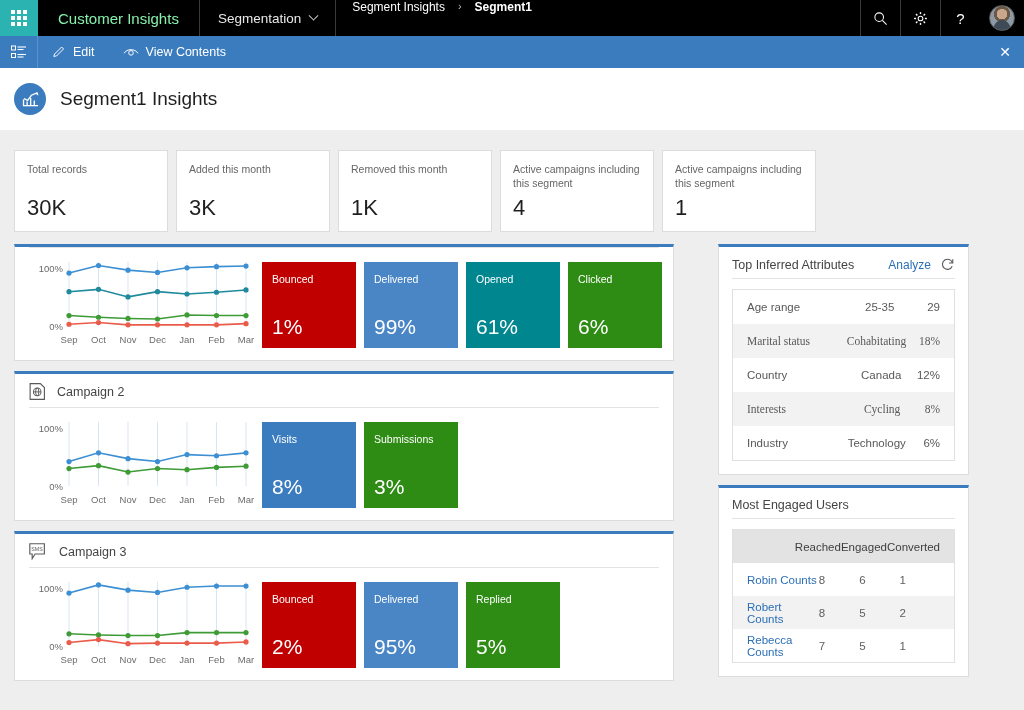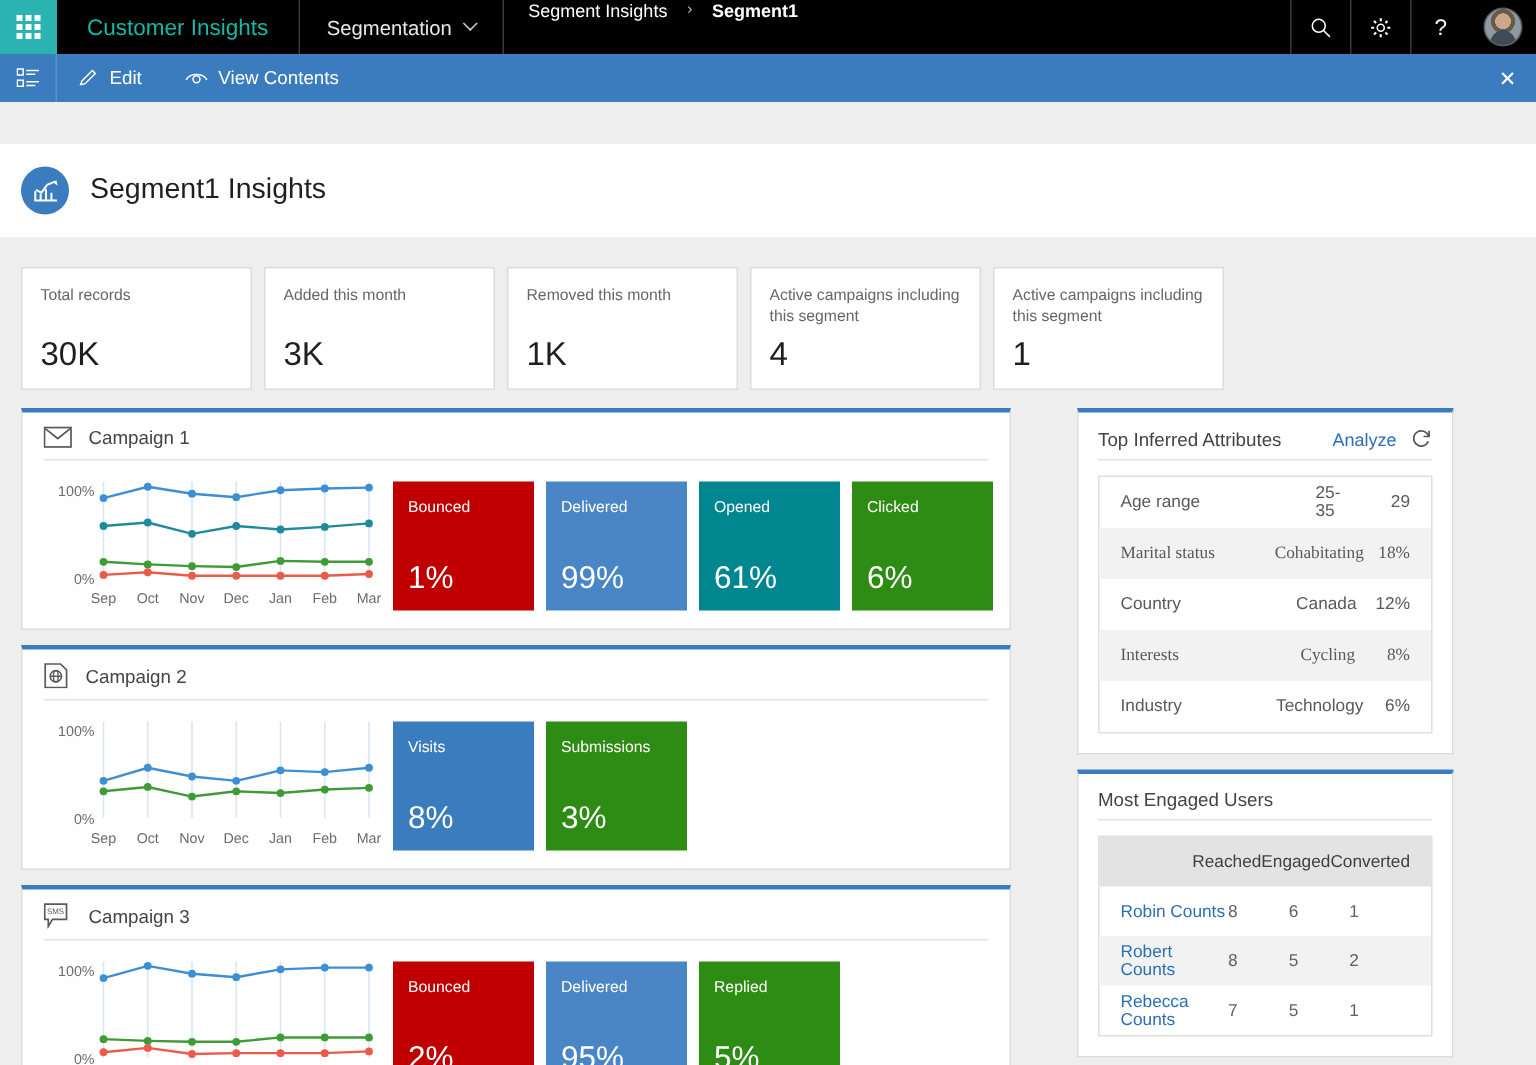--- a/index.html
+++ b/index.html
@@ -20,21 +20,21 @@
     display: flex; align-items: center; justify-content: center;
     cursor: pointer;
   }
   .waffle-grid {
     display: grid; grid-template-columns: repeat(3, 4px);
     grid-template-rows: repeat(3, 4px); gap: 2px;
   }
   .waffle-grid i { background: #fff; display: block; width: 4px; height: 4px; }
   .app-title {
     display: flex; align-items: center; padding: 0 20px;
-    color: #14b8a6; font-size: 15px; white-space: nowrap;
+    color: #86efac; font-size: 15px; white-space: nowrap;
     border-right: 1px solid #3a3a3a;
   }
   .nav-module {
     display: flex; align-items: center; gap: 9px; padding: 0 18px;
     color: #e8e8e8; font-size: 13.5px; cursor: pointer;
     border-right: 1px solid #3a3a3a;
   }
   .chev { width: 7px; height: 7px; border-right: 1.4px solid #ccc;
           border-bottom: 1.4px solid #ccc; transform: rotate(45deg) translate(-2px,-2px); }
   .breadcrumb {
@@ -76,21 +76,21 @@
   }
   .cmd-spacer { flex: 1; }
   .cmd-close {
     width: 38px; display: flex; align-items: center; justify-content: center;
     font-size: 14px; cursor: pointer;
   }
 
   
   .pagehead {
     height: 62px; background: #ffffff;
-    display: flex; align-items: center; padding-left: 14px; gap: 14px; margin-top: 28px;
+    display: flex; align-items: center; padding-left: 14px; gap: 14px;
   }
   .head-badge {
     width: 32px; height: 32px; border-radius: 50%;
     background: #3a7cbe; display: flex; align-items: center; justify-content: center;
   }
   .page-title { font-size: 19px; color: #1f1f1f; }
 
   
   .content { background: #eeeeee; height: calc(710px - 36px - 32px - 62px); overflow: hidden; }
 
@@ -131,21 +131,21 @@
   .rp-head {
     display: flex; align-items: center; padding: 10px 13px 6px 13px;
   }
   .rp-title { font-size: 12.5px; color: #444; flex: 1; }
   .rp-link { font-size: 12px; color: #2b6fb5; cursor: pointer; margin-right: 9px; }
   .rp-rule { height: 1px; background: #e3e3e3; margin: 0 13px; }
   .attr-table { margin: 10px 13px 13px 13px; border: 1px solid #e0e0e0; }
   .attr-row { display: flex; align-items: center; height: 34px; padding: 0 14px; font-size: 11.5px; color: #595959; }
   .attr-row.alt { background: #f2f2f2; font-family: Liberation Serif, serif; }
   .attr-name { width: 118px; }
-  .attr-val { flex: 1; margin-left: 12px; }
+  .attr-val { flex: 1; }
   .attr-pct { width: 40px; text-align: right; }
 
   
   .users-table { margin: 10px 13px 13px 13px; border: 1px solid #e0e0e0; }
   .u-row { display: flex; align-items: center; height: 33px; padding: 0 14px; font-size: 11.5px; }
   .u-head { background: #e3e3e3; color: #3f3f3f; font-weight: normal; }
   .u-row.alt { background: #f2f2f2; }
   .u-name { width: 110px; color: #2b6fb5; cursor: pointer; }
   .u-c { width: 62px; color: #606060; }
   .u-head .u-c, .u-head .u-name { color: #3f3f3f; }
@@ -278,27 +278,20 @@
       <div class="kpi-label">Active campaigns including this segment</div>
       <div class="kpi-value">1</div>
     </div>
   </div>
 
   <div class="cols">
 
     <div class="col-left">
 
       <div class="panel">
-        <div class="camp-head">
-          <svg width="19" height="15" viewBox="0 0 20 15">
-            <rect x="0.7" y="0.7" width="18.6" height="13.6" fill="none" stroke="#5a5a5a" stroke-width="1.2"></rect>
-            <polyline points="1.2,1.4 10,8.4 18.8,1.4" fill="none" stroke="#5a5a5a" stroke-width="1.2"></polyline>
-          </svg>
-          <span class="camp-title">Campaign 1</span>
-        </div>
         <div class="camp-rule"></div>
         <div class="camp-body">
           <div class="chart-box" id="chart0">
               <svg width="225" height="92" viewBox="0 0 225 92">
                 <line x1="40" y1="6" x2="40" y2="70" stroke="#d9e5f2" stroke-width="1"></line>
                 <line x1="69.5" y1="6" x2="69.5" y2="70" stroke="#d9e5f2" stroke-width="1"></line>
                 <line x1="99" y1="6" x2="99" y2="70" stroke="#d9e5f2" stroke-width="1"></line>
                 <line x1="128.5" y1="6" x2="128.5" y2="70" stroke="#d9e5f2" stroke-width="1"></line>
                 <line x1="158" y1="6" x2="158" y2="70" stroke="#d9e5f2" stroke-width="1"></line>
                 <line x1="187.5" y1="6" x2="187.5" y2="70" stroke="#d9e5f2" stroke-width="1"></line>

